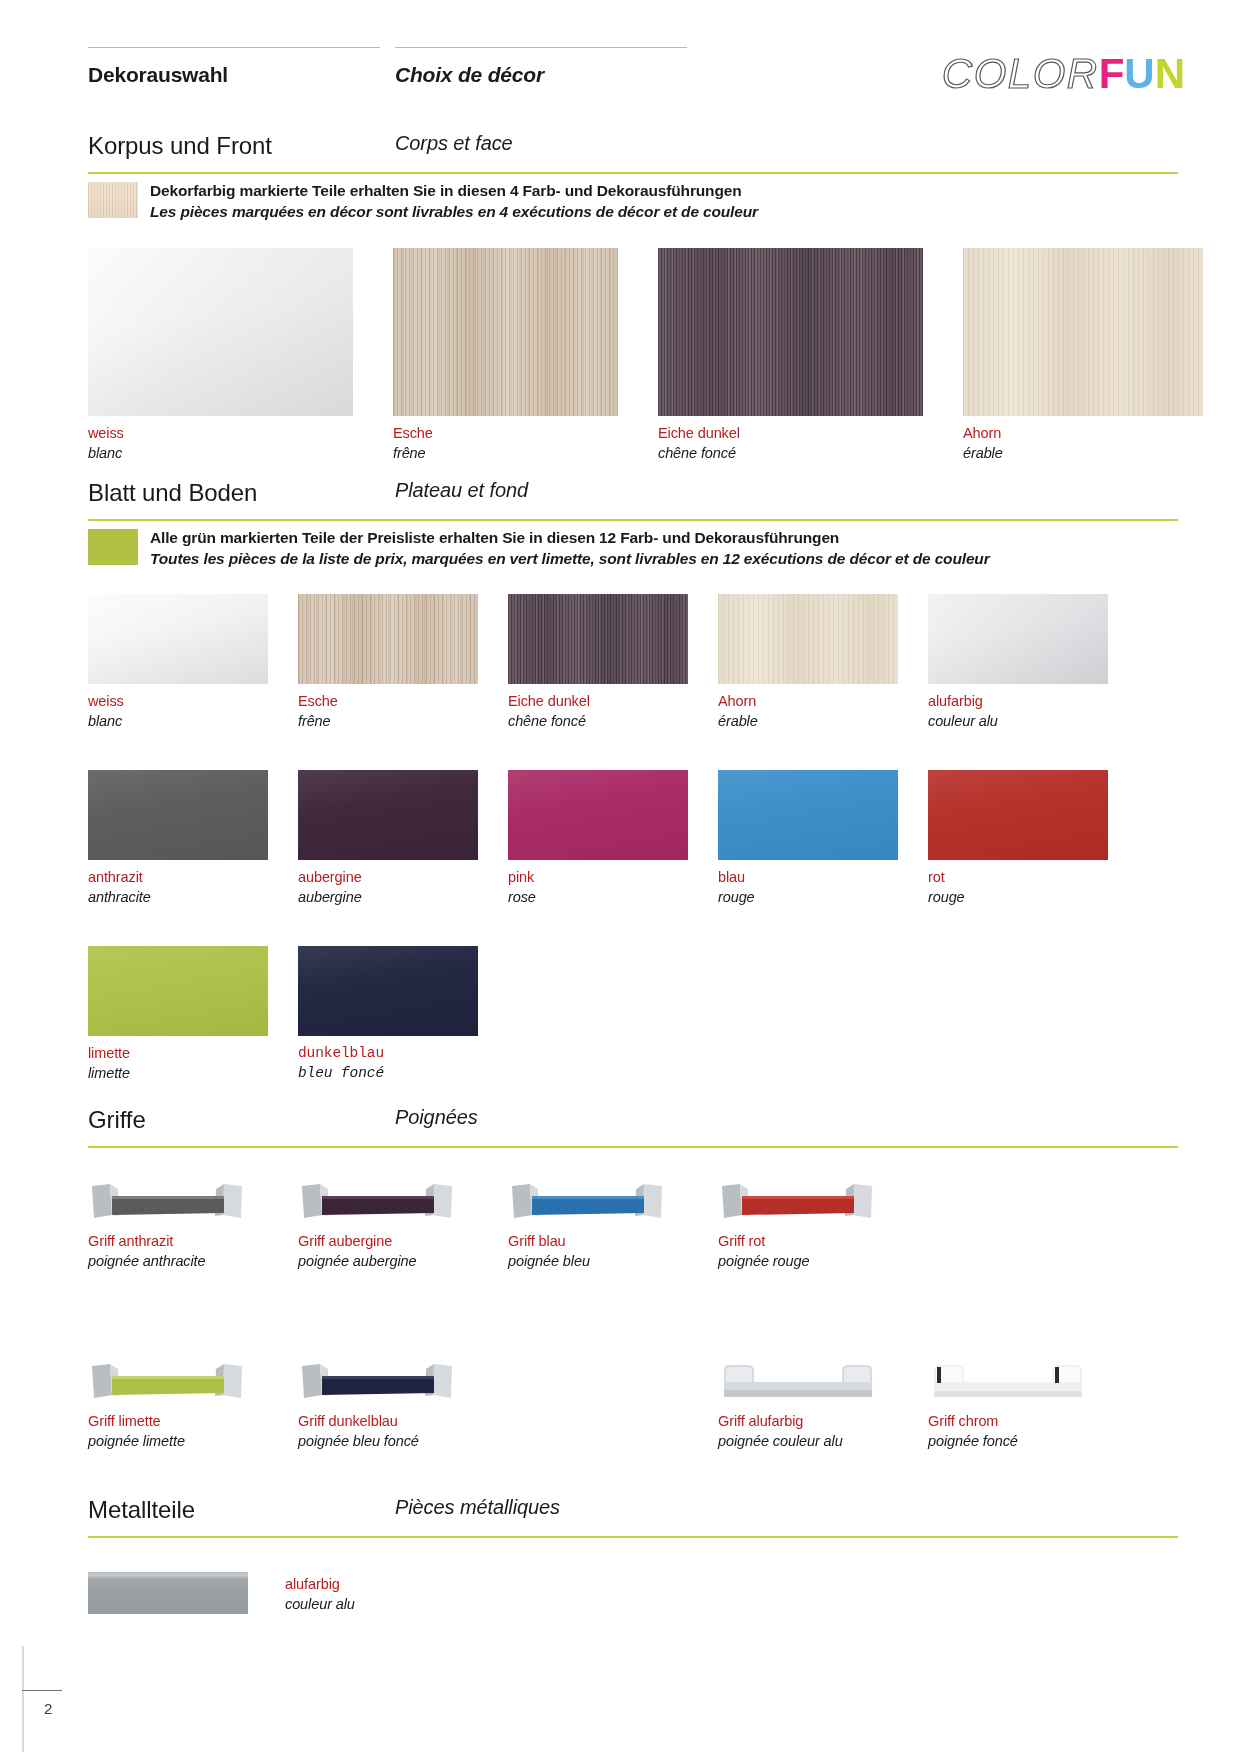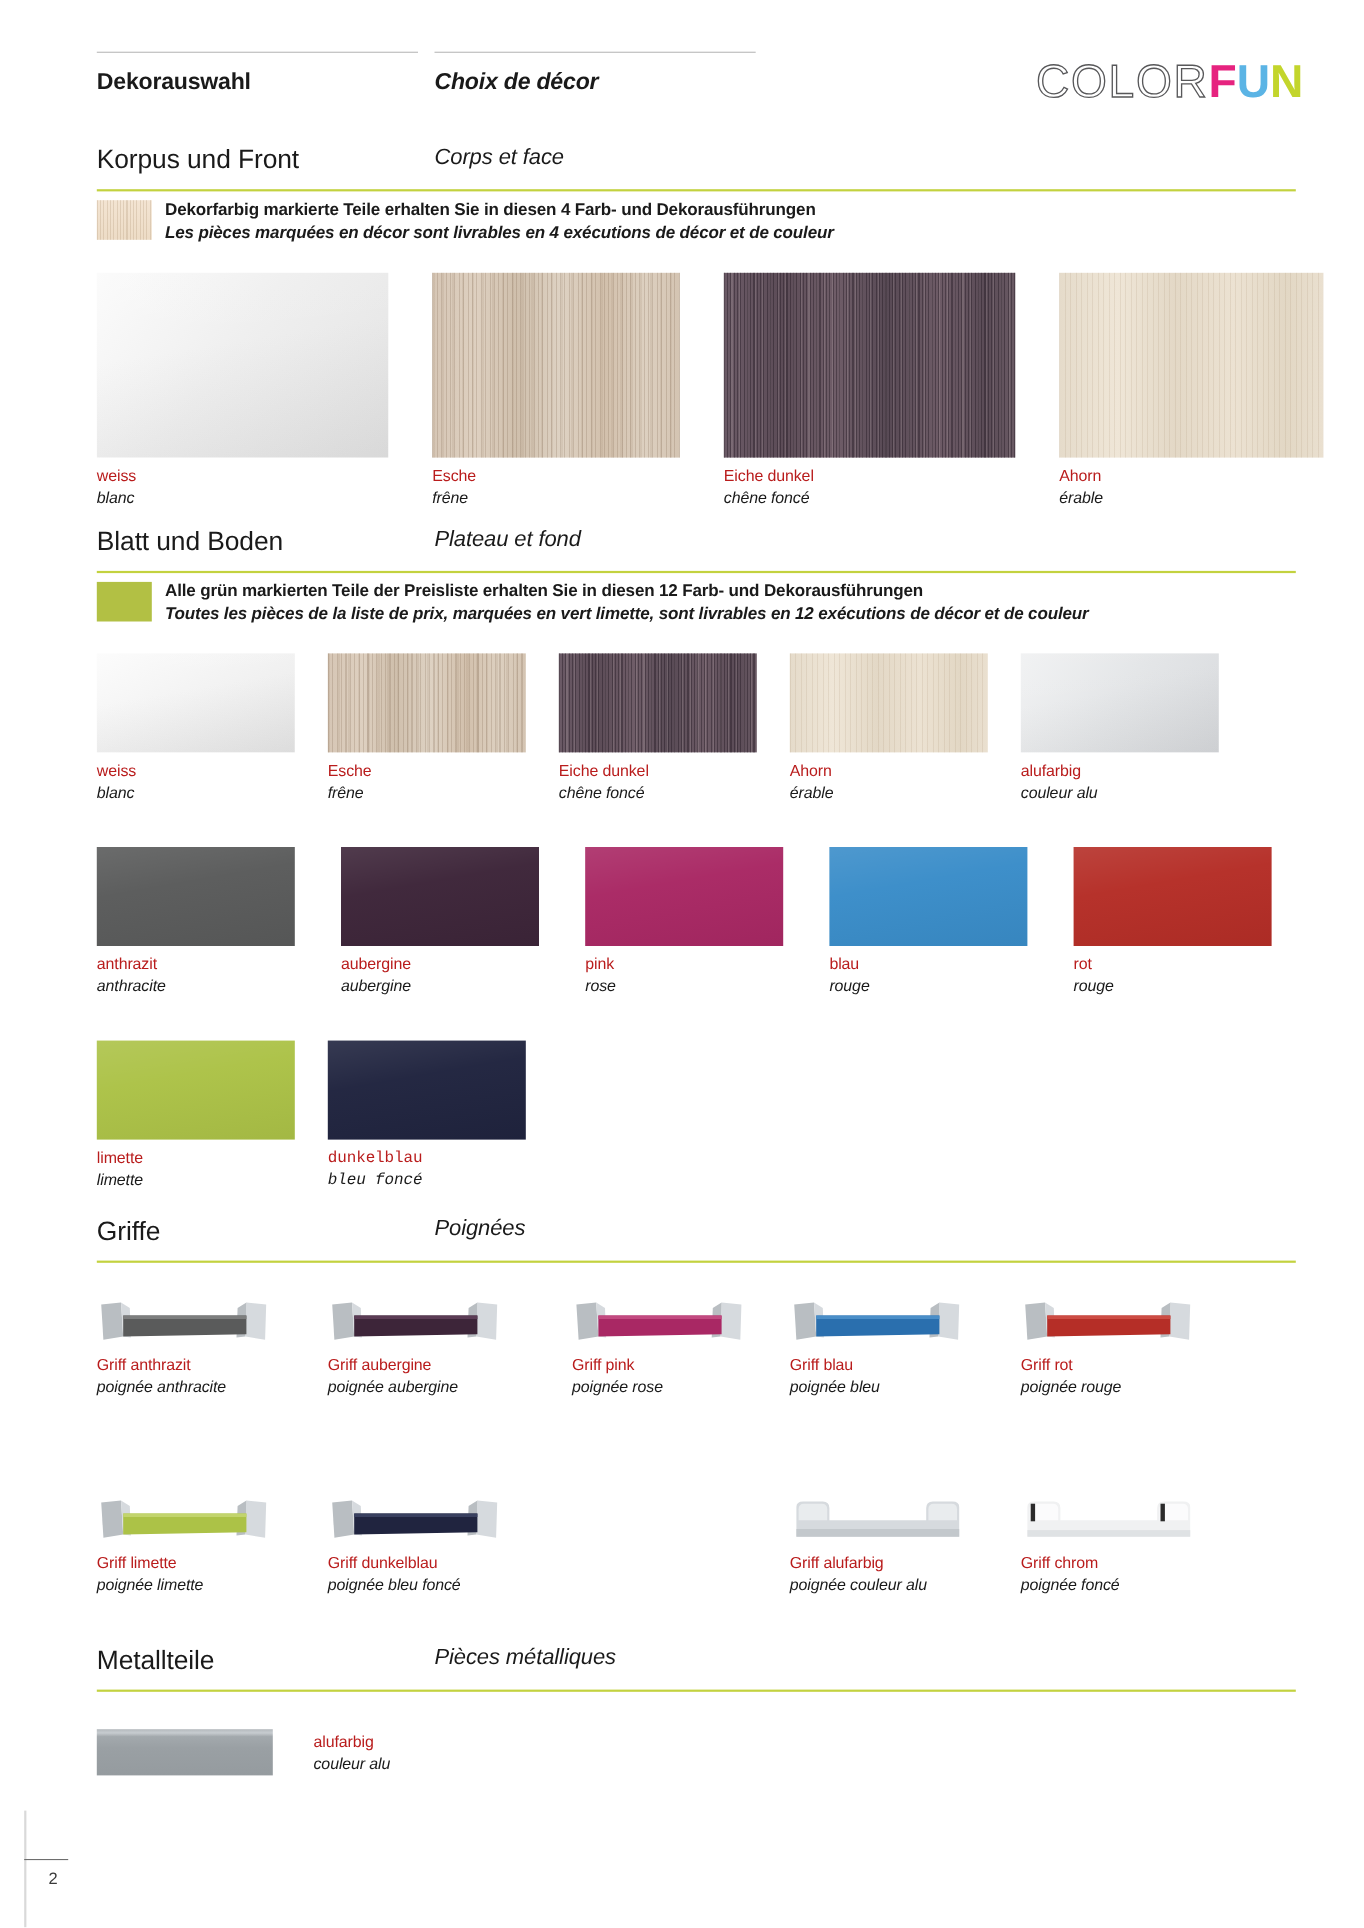--- a/index.html
+++ b/index.html
@@ -62,20 +62,21 @@
     height: 44px;
   }
   .logo-color {
     font-size: 42px;
     font-weight: normal;
     letter-spacing: 1.5px;
     color: #ffffff;
     -webkit-text-stroke: 1.2px #58585a;
     text-stroke: 1.2px #58585a;
     font-family: "Liberation Sans", sans-serif;
+    font-style: italic;
   }
   .logo-f { font-size: 42px; font-weight: bold; color: #e6237f; letter-spacing: 0px; }
   .logo-u { font-size: 42px; font-weight: bold; color: #5bb4e5; letter-spacing: 0px; }
   .logo-n { font-size: 42px; font-weight: bold; color: #c3d52c; letter-spacing: 0px; }
 
   
   .section-head {
     position: absolute;
     left: 88px;
     width: 1090px;
@@ -333,21 +334,21 @@
     </div>
     <div class="cell" style="width:180px;">
       <div class="sw f-alu glossy" style="height:90px;"></div>
       <div class="labels">
         <div class="lab-de">alufarbig</div>
         <div class="lab-fr">couleur alu</div>
       </div>
     </div>
   </div>
 
-  <div class="grid" style="top:770px;gap:12px;">
+  <div class="grid" style="top:770px;">
     <div class="cell" style="width:180px;margin-right:30px;">
       <div class="sw f-anthrazit glossy" style="height:90px;"></div>
       <div class="labels">
         <div class="lab-de">anthrazit</div>
         <div class="lab-fr">anthracite</div>
       </div>
     </div>
     <div class="cell" style="width:180px;margin-right:30px;">
       <div class="sw f-aubergine glossy" style="height:90px;"></div>
       <div class="labels">
@@ -428,36 +429,20 @@
           <polygon points="24,24 136,24 136,41 24,43" fill="#3d2539"></polygon>
           <polygon points="24,24 136,24 136,27 24,27" fill="#5b3c55"></polygon>
         </svg>
       </div>
       <div class="labels">
         <div class="lab-de">Griff aubergine</div>
         <div class="lab-fr">poignée aubergine</div>
       </div>
     </div>
     <div class="cell" style="width:210px;">
-      <div class="handle-wrap" style="margin-left:12px;">
-        <svg width="160" height="52" viewBox="0 0 160 52">
-          <polygon points="4,14 22,12 24,43 6,46" fill="#b9bec2"></polygon>
-          <polygon points="22,12 30,17 31,44 24,43" fill="#d6dade"></polygon>
-          <polygon points="136,12 154,14 153,46 135,43" fill="#d6dade"></polygon>
-          <polygon points="128,17 136,12 135,43 127,44" fill="#b9bec2"></polygon>
-          <polygon points="24,24 136,24 136,41 24,43" fill="#a92864"></polygon>
-          <polygon points="24,24 136,24 136,27 24,27" fill="#c24a80"></polygon>
-        </svg>
-      </div>
-      <div class="labels" style="margin-left:12px;">
-        <div class="lab-de">Griff pink</div>
-        <div class="lab-fr">poignée rose</div>
-      </div>
-    </div>
-    <div class="cell" style="width:210px;">
       <div class="handle-wrap">
         <svg width="160" height="52" viewBox="0 0 160 52">
           <polygon points="4,14 22,12 24,43 6,46" fill="#b9bec2"></polygon>
           <polygon points="22,12 30,17 31,44 24,43" fill="#d6dade"></polygon>
           <polygon points="136,12 154,14 153,46 135,43" fill="#d6dade"></polygon>
           <polygon points="128,17 136,12 135,43 127,44" fill="#b9bec2"></polygon>
           <polygon points="24,24 136,24 136,41 24,43" fill="#2a6fae"></polygon>
           <polygon points="24,24 136,24 136,27 24,27" fill="#4a8ec8"></polygon>
         </svg>
       </div>

